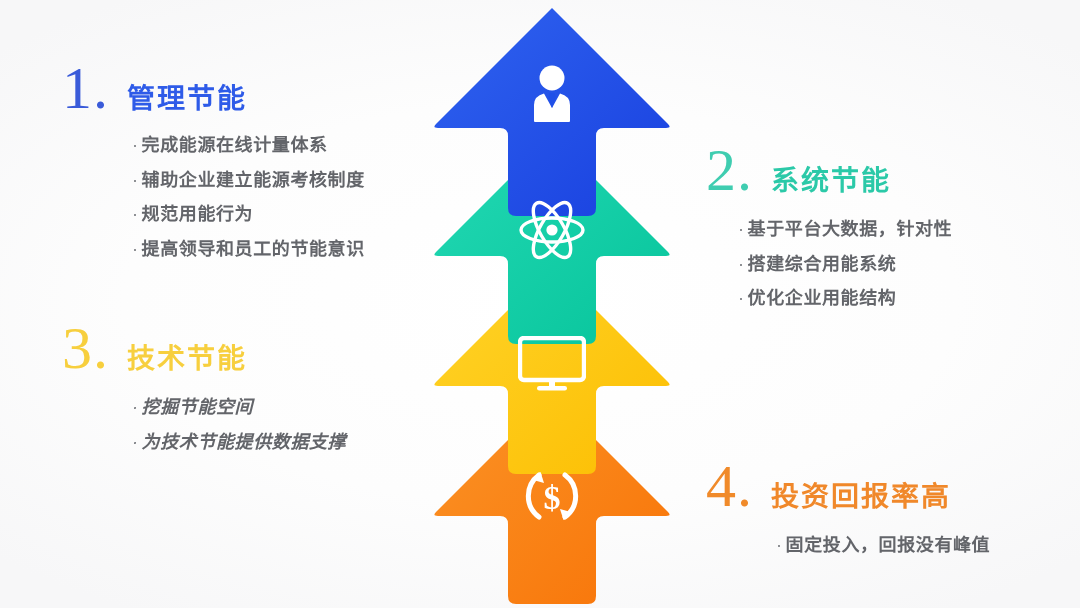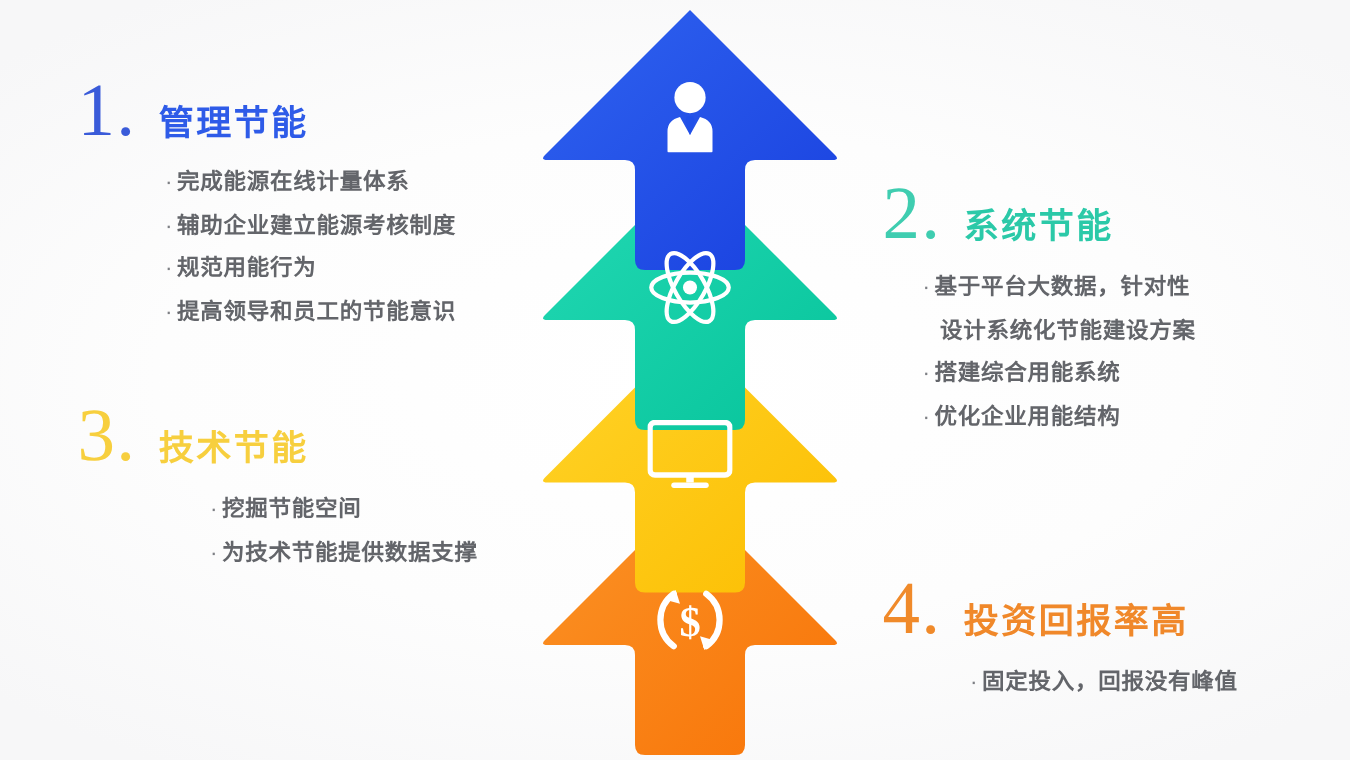--- a/index.html
+++ b/index.html
@@ -81,21 +81,21 @@
     font-weight: 400;
   }
   ul.bullets li.cont { padding-left: 14px; }
 
   
   #sec1 { left: 62px;  top: 58px;  }
   #sec1 .bullets-wrap { margin-left: 70px; margin-top: 10px; }
   #sec2 { left: 706px; top: 140px; }
   #sec2 .bullets-wrap { margin-left: 32px; margin-top: 12px; }
   #sec3 { left: 62px;  top: 318px; }
-  #sec3 .bullets-wrap { margin-left: 106px; margin-top: 12px; }
+  #sec3 .bullets-wrap { margin-left: 70px; margin-top: 12px; font-style: italic; }
   #sec4 { left: 706px; top: 456px; }
   #sec4 .bullets-wrap { margin-left: 70px; margin-top: 12px; }
 </style>
 </head>
 <body>
 
 <div id="poster">
 
   <div class="arrow-stack">
 
@@ -223,23 +223,20 @@
   <div class="block" id="sec2">
     <div class="heading">
       <span class="num" style="color:#3FCDB0">2.</span>
       <span class="title" style="color:#2BC9A8">系统节能</span>
     </div>
     <div class="bullets-wrap">
       <ul class="bullets">
         <li>
           <span class="dot">·</span><span>基于平台大数据，针对性</span>
         </li>
-        <li class="cont">
-          <span>设计系统化节能建设方案</span>
-        </li>
         <li>
           <span class="dot">·</span><span>搭建综合用能系统</span>
         </li>
         <li>
           <span class="dot">·</span><span>优化企业用能结构</span>
         </li>
       </ul>
     </div>
   </div>
 

